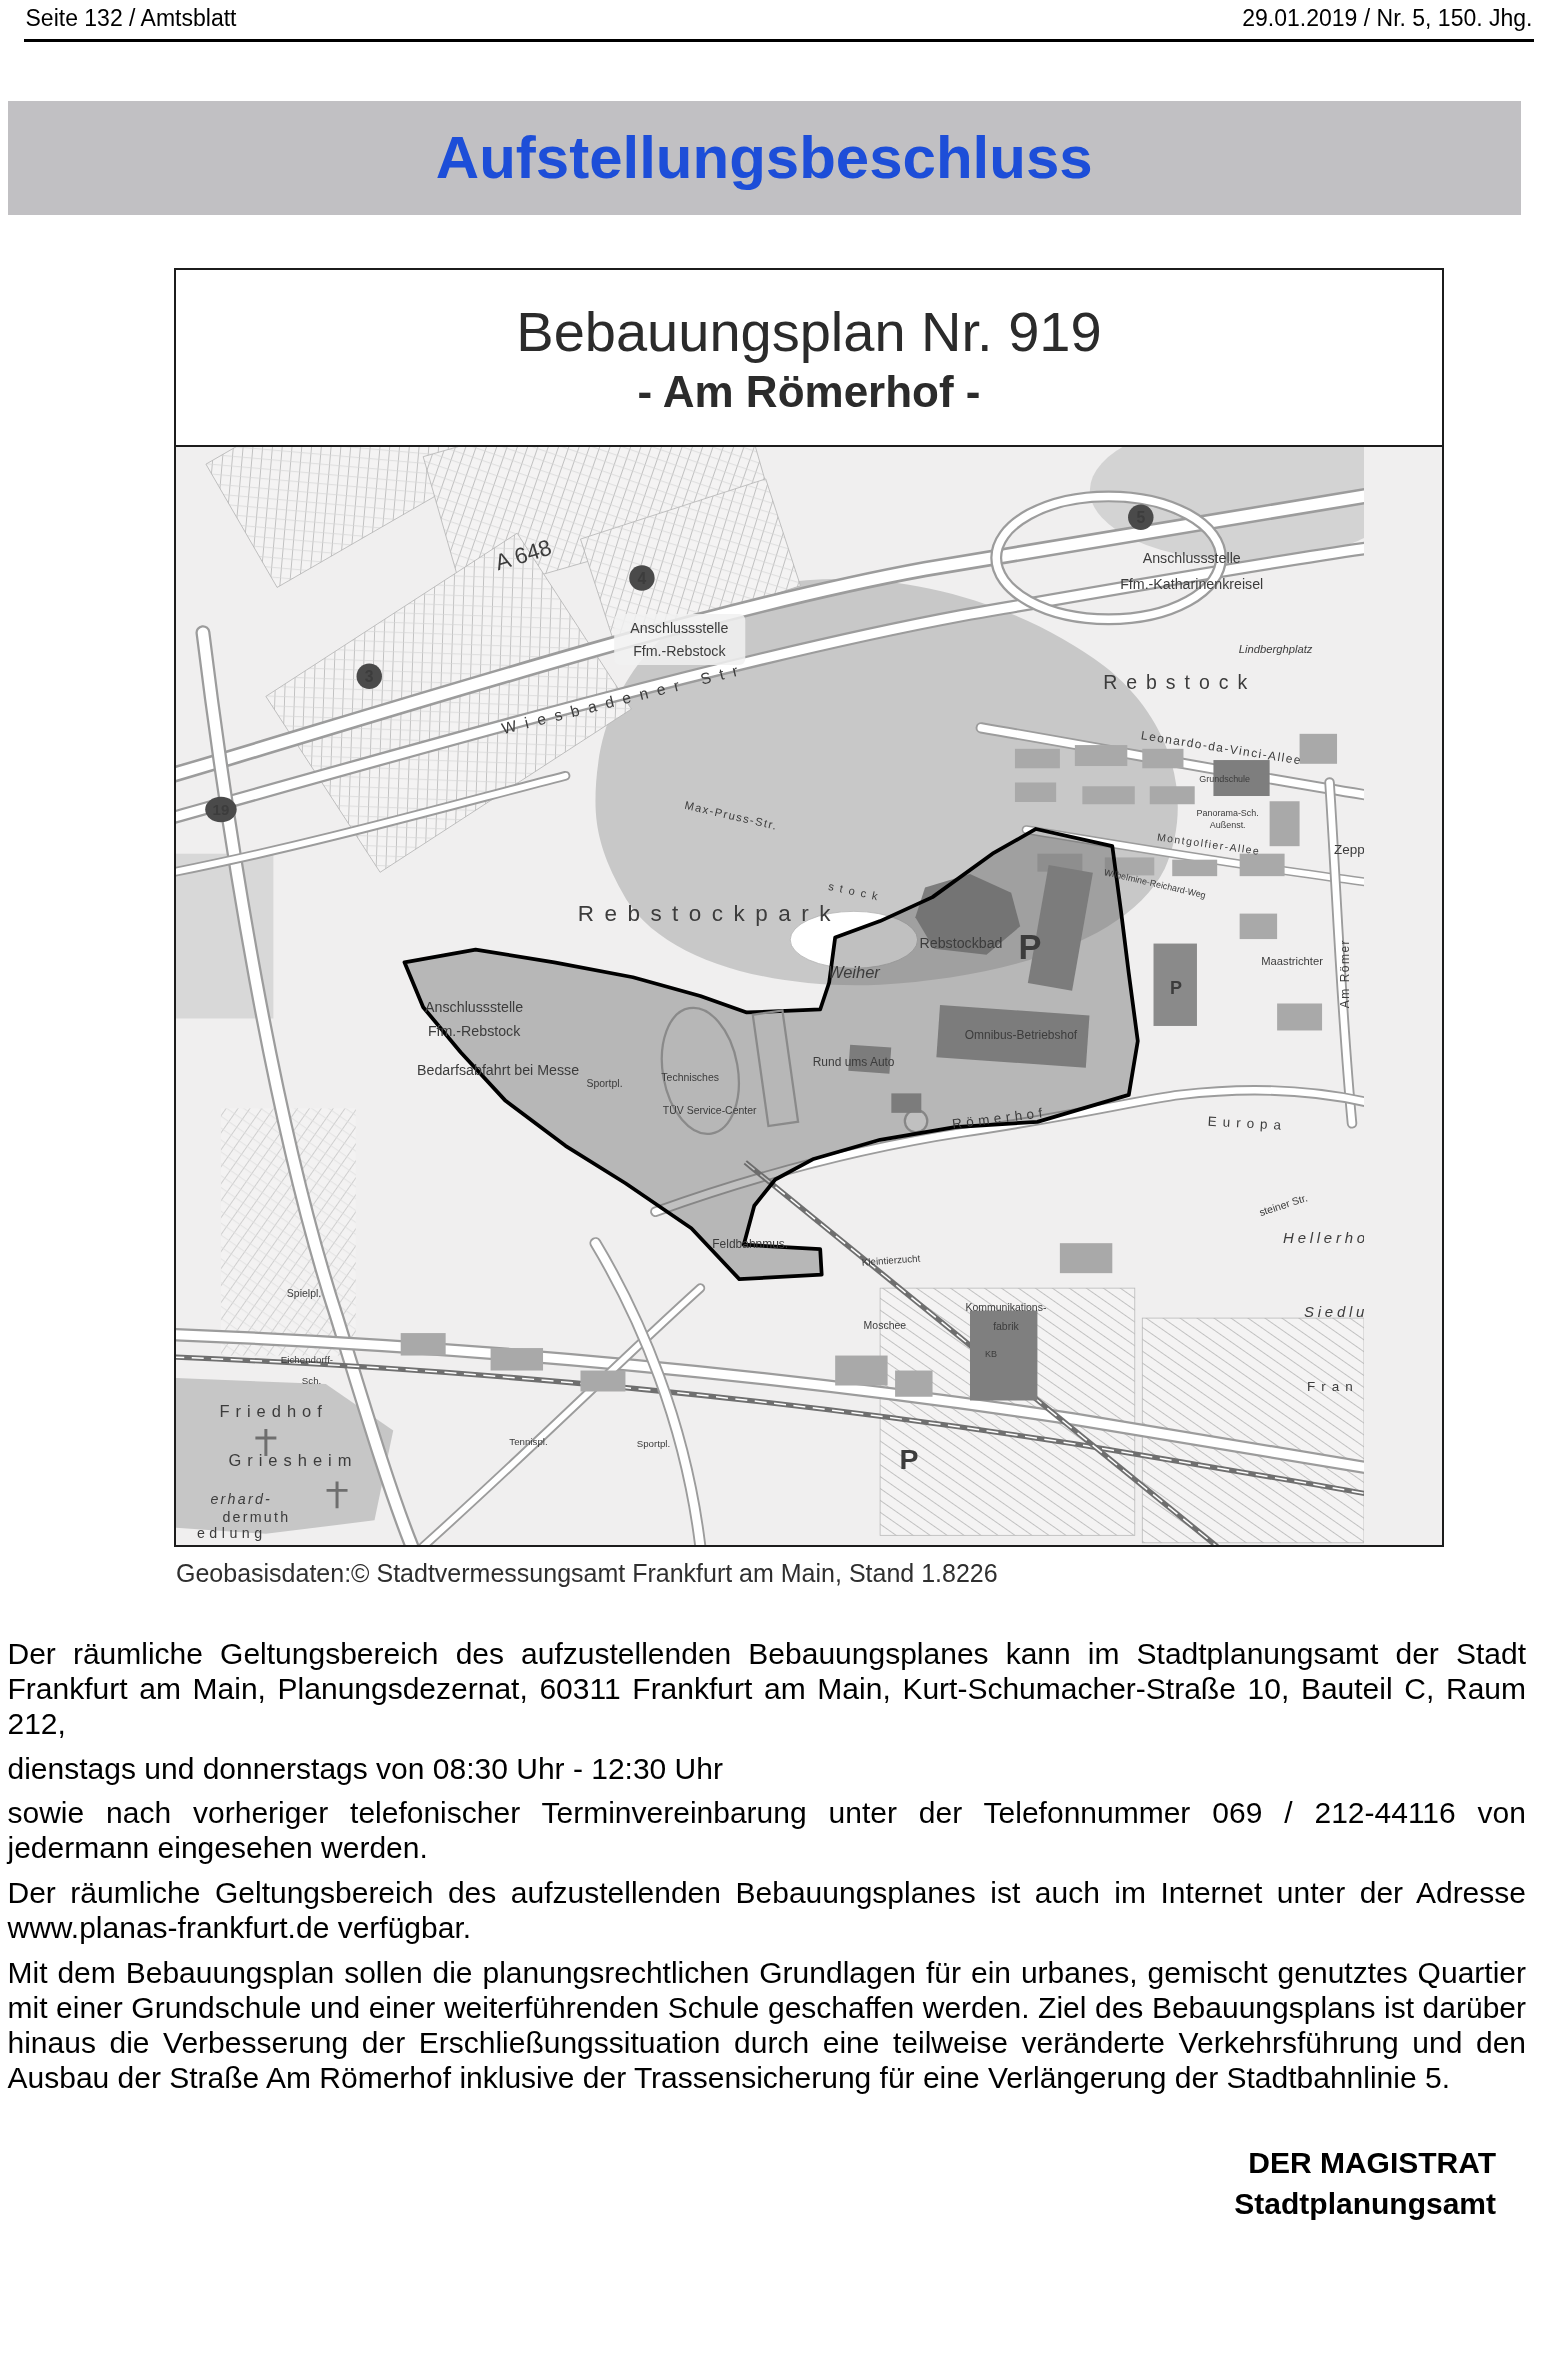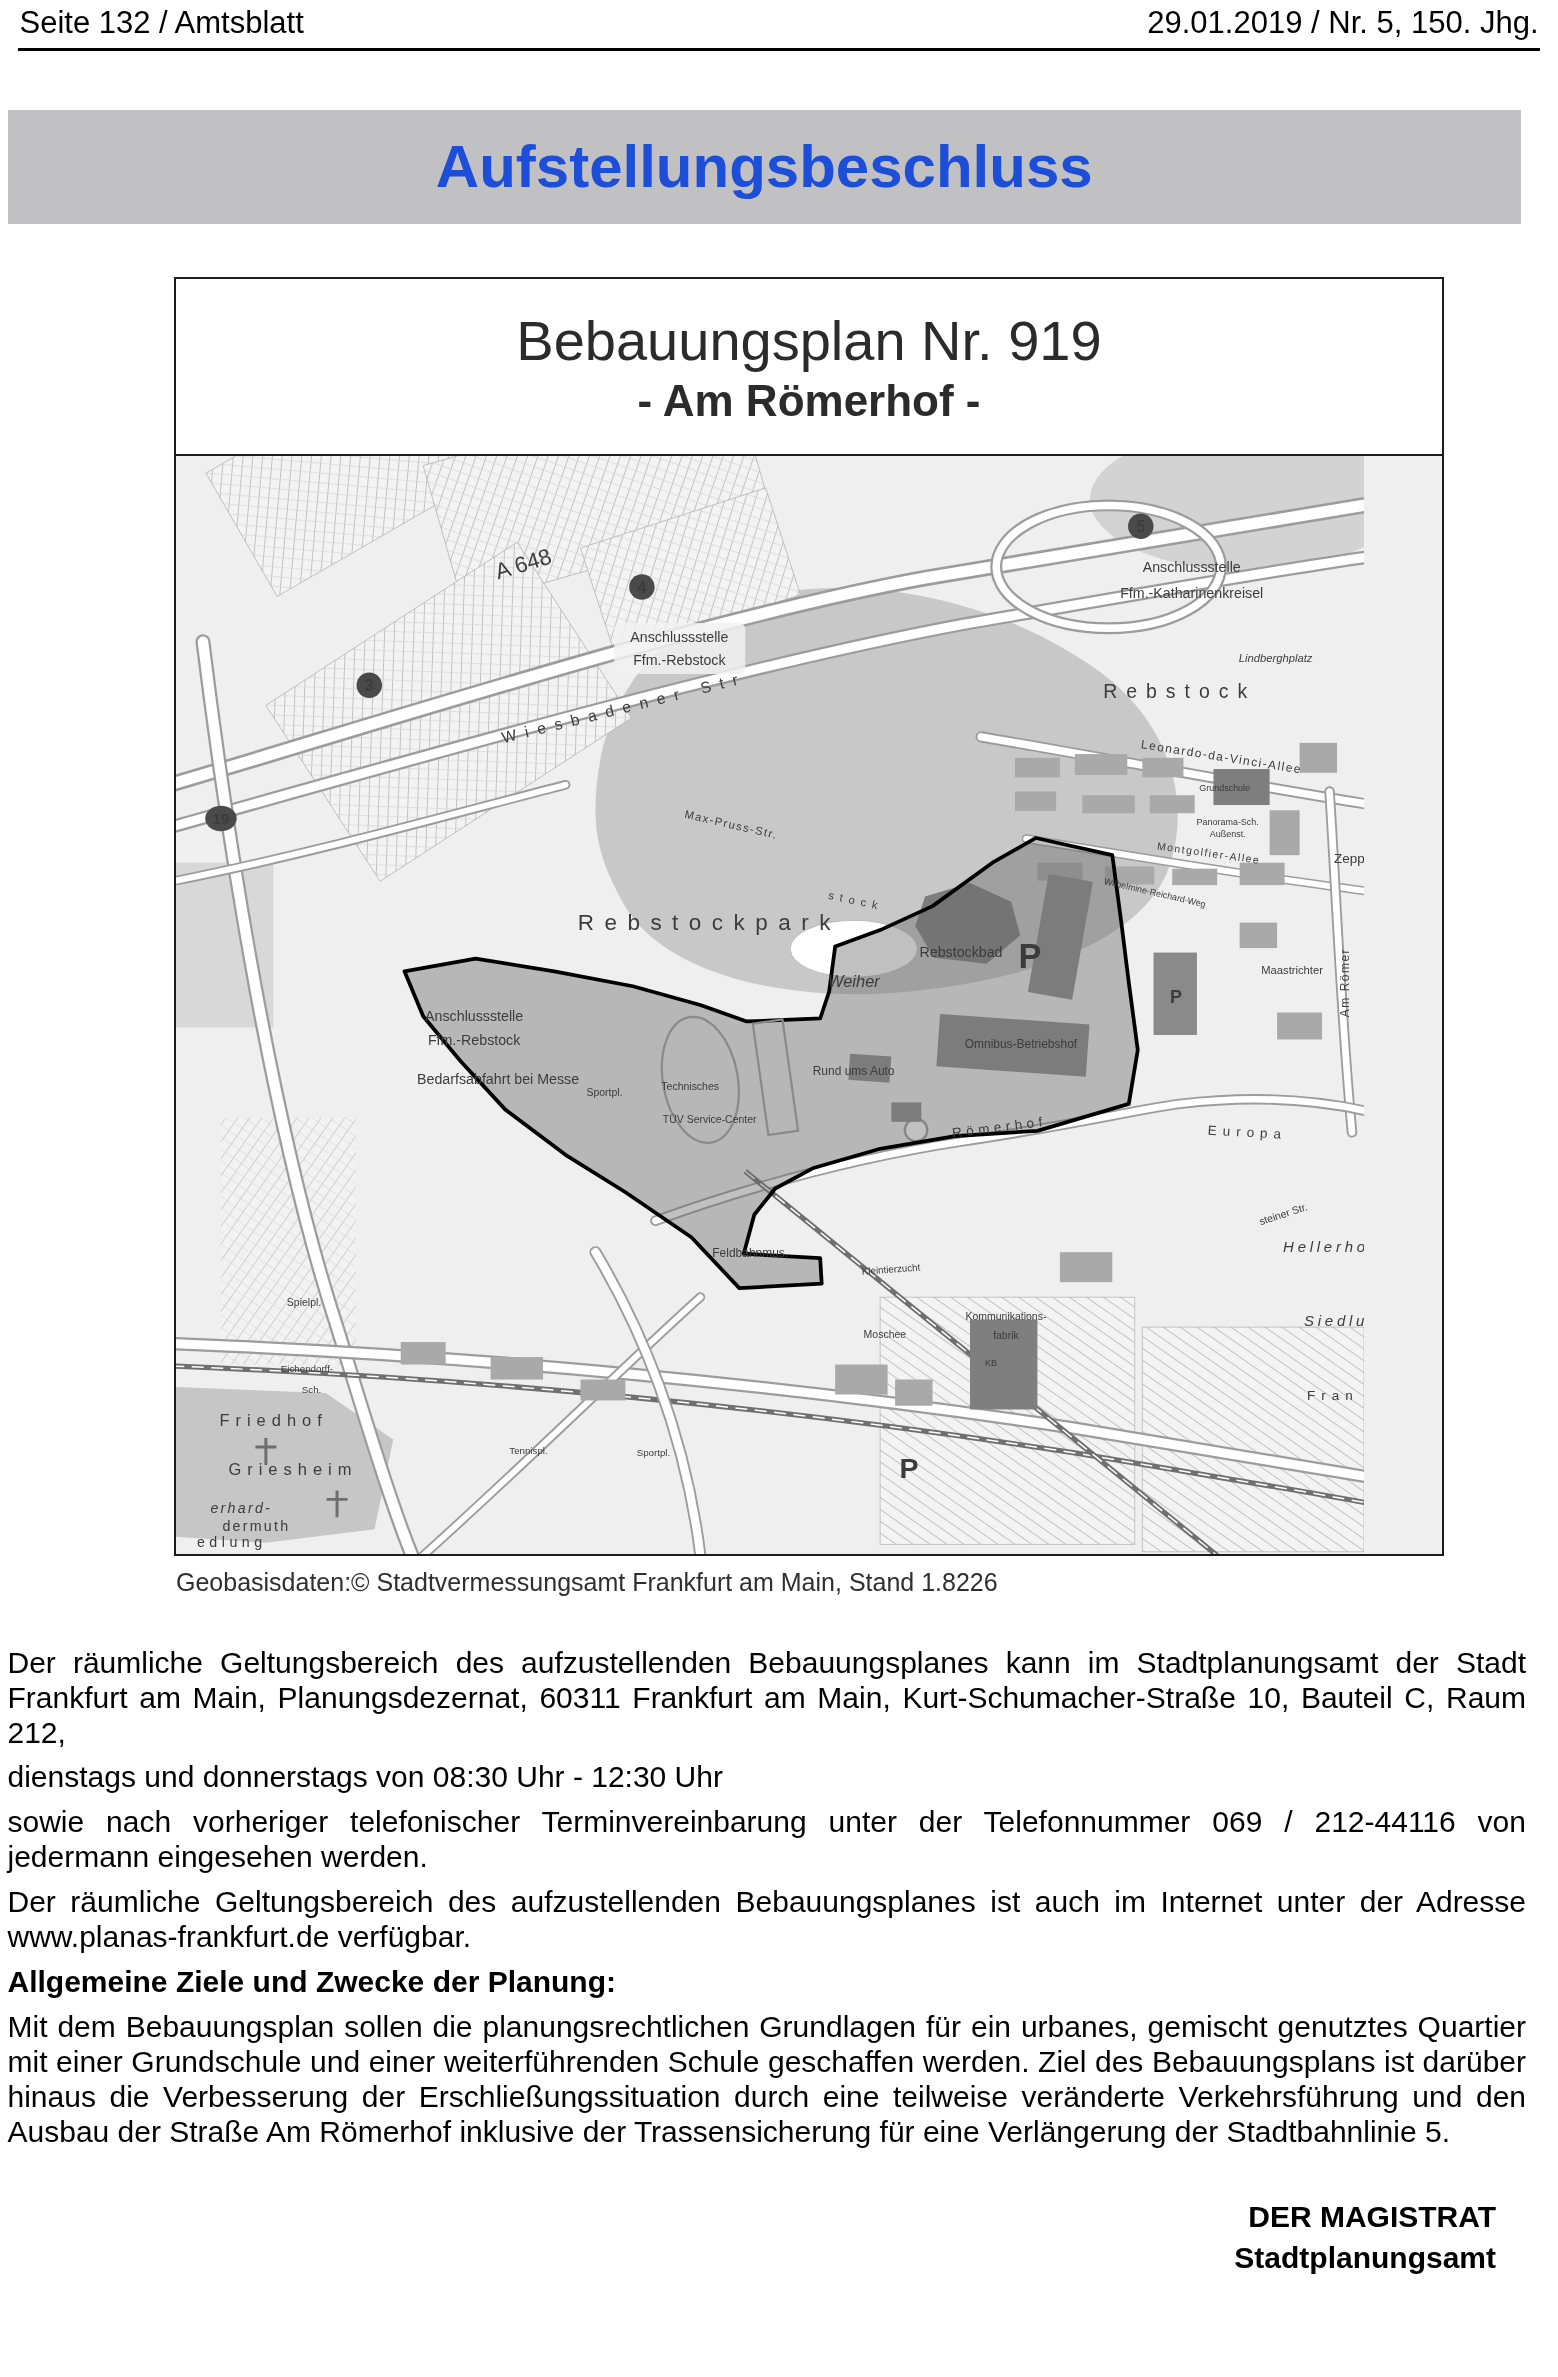--- a/index.html
+++ b/index.html
@@ -1,21 +1,21 @@
 <!DOCTYPE html>
 <html lang="de" style="font-size:12px"><head>
 <meta charset="utf-8">
 <style>
   html,body{margin:0;padding:0;background:#ffffff;}
   body{width:1558px;height:2377px;position:relative;font-family:"Liberation Sans",sans-serif;color:#000;overflow:hidden;}
 
   
   .pagehead{display:flex;justify-content:space-between;align-items:flex-end;
-    margin:0 18px;padding:6px 1.5px 7.5px 1.5px;border-bottom:3px solid #000;
-    font-size:31px;line-height:1.1;gap:8px;}
+    margin:0 24px;padding:6px 1.5px 7.5px 1.5px;border-bottom:3px solid #000;
+    font-size:23px;line-height:1.1;gap:8px;}
 
   
   .banner{margin:59px 37px 0 7.5px;height:114px;background:#c1c0c3;
     display:flex;align-items:center;justify-content:center;}
   .banner h1{margin:0;font-size:60px;font-weight:bold;color:#1d4ed8;letter-spacing:0px;}
 
   
   .figure{margin:53px 0 0 174px;width:1270px;border:2.3px solid #1c1c1c;box-sizing:border-box;background:#fff;}
   .fig-title{border-bottom:2.3px solid #1c1c1c;text-align:center;padding:30px 0 25.6px 0;color:#2b2b2b;}
   .fig-title .t1{font-size:56px;line-height:1.15;font-weight:400;}
@@ -226,21 +226,20 @@
   </div>
 </div>
 
 <div class="caption">Geobasisdaten:© Stadtvermessungsamt Frankfurt am Main, Stand 1.8226</div>
 
 <div class="bodytext">
   <p>Der räumliche Geltungsbereich des aufzustellenden Bebauungsplanes kann im Stadtplanungsamt der Stadt Frankfurt am Main, Planungsdezernat, 60311 Frankfurt am Main, Kurt-Schumacher-Straße 10, Bauteil C, Raum 212,</p>
   <p class="single">dienstags und donnerstags von 08:30 Uhr - 12:30 Uhr</p>
   <p>sowie nach vorheriger telefonischer Terminvereinbarung unter der Telefonnummer 069 / 212-44116 von jedermann eingesehen werden.</p>
   <p>Der räumliche Geltungsbereich des aufzustellenden Bebauungsplanes ist auch im Internet unter der Adresse www.planas-frankfurt.de verfügbar.</p>
-  <h2>Allgemeine Ziele und Zwecke der Planung:</h2>
   <p>Mit dem Bebauungsplan sollen die planungsrechtlichen Grundlagen für ein urbanes, gemischt genutztes Quartier mit einer Grundschule und einer weiterführenden Schule geschaffen werden. Ziel des Bebauungsplans ist darüber hinaus die Verbesserung der Erschließungssituation durch eine teilweise veränderte Verkehrsführung und den Ausbau der Straße Am Römerhof inklusive der Trassensicherung für eine Verlängerung der Stadtbahnlinie 5.</p>
 </div>
 
 <div class="signature">
   <div>DER MAGISTRAT</div>
   <div>Stadtplanungsamt</div>
 </div>
 
 
 </body></html>

